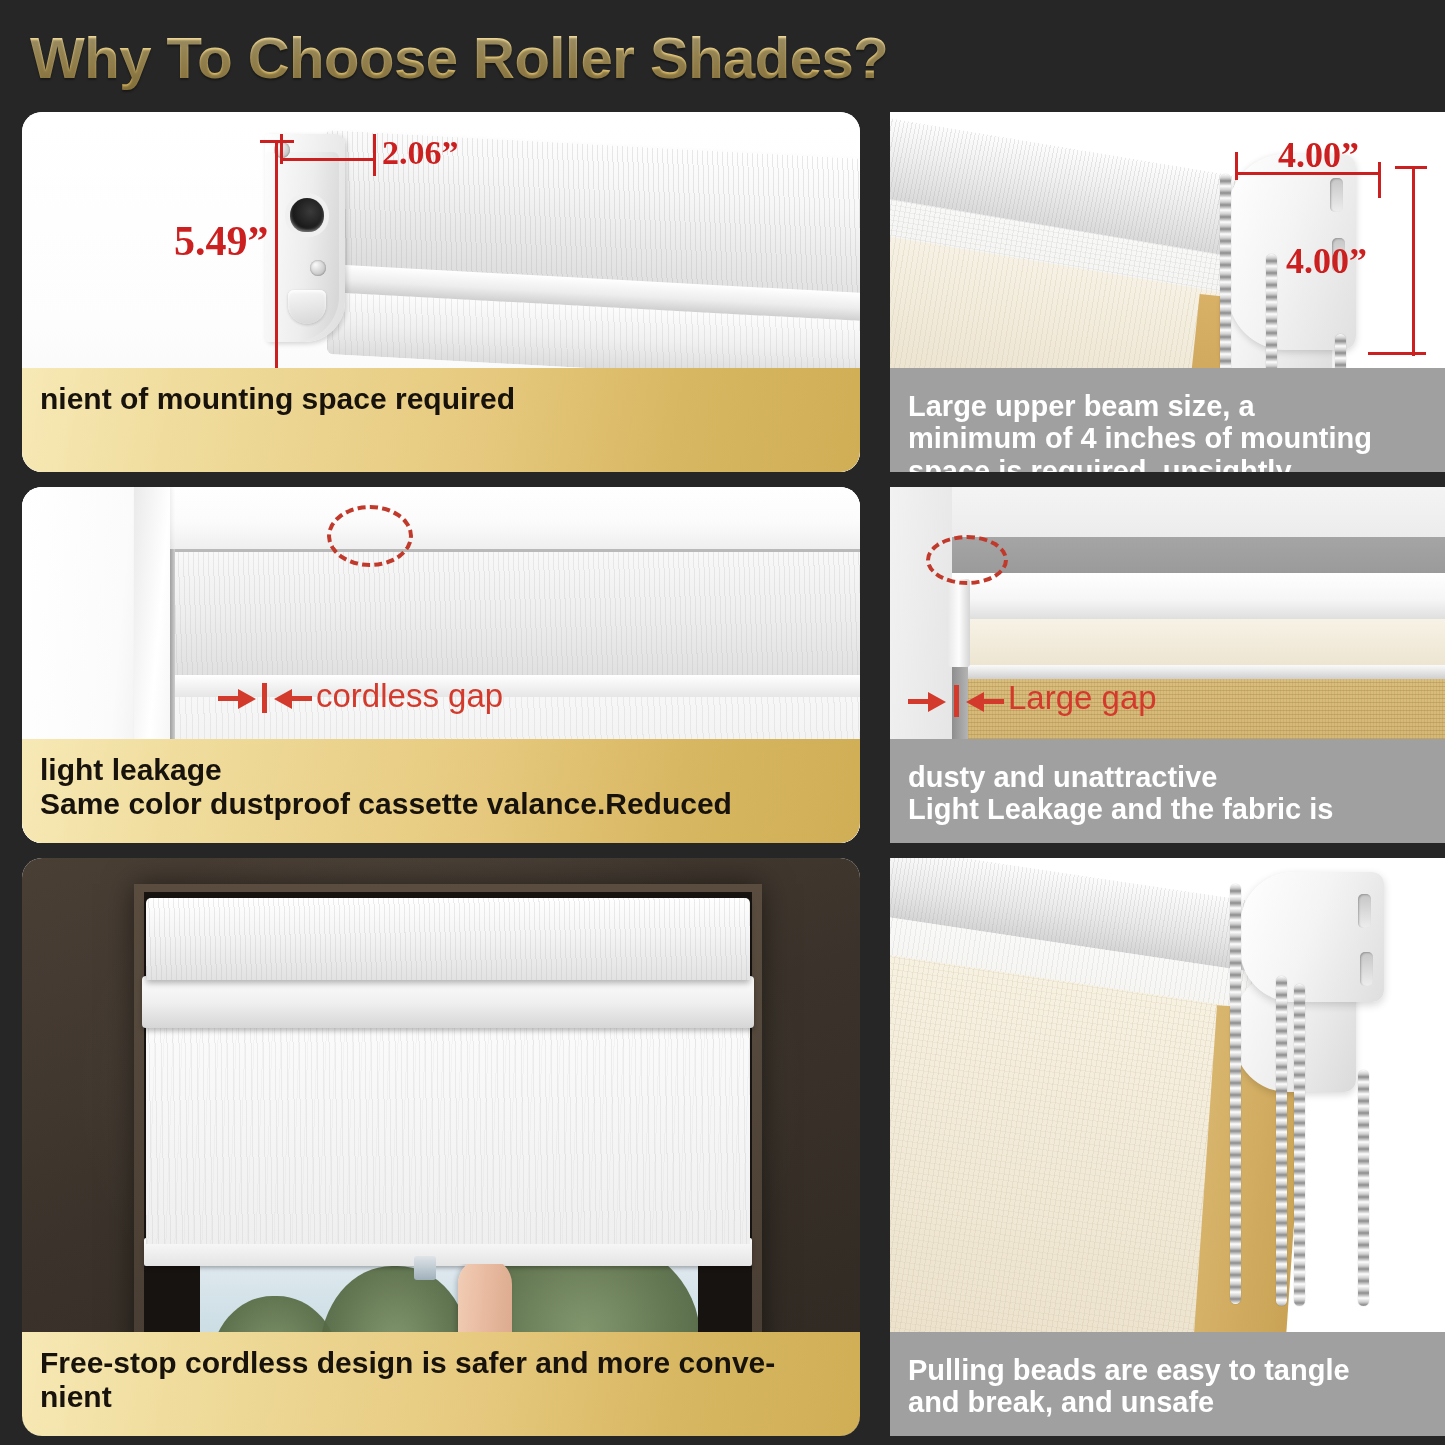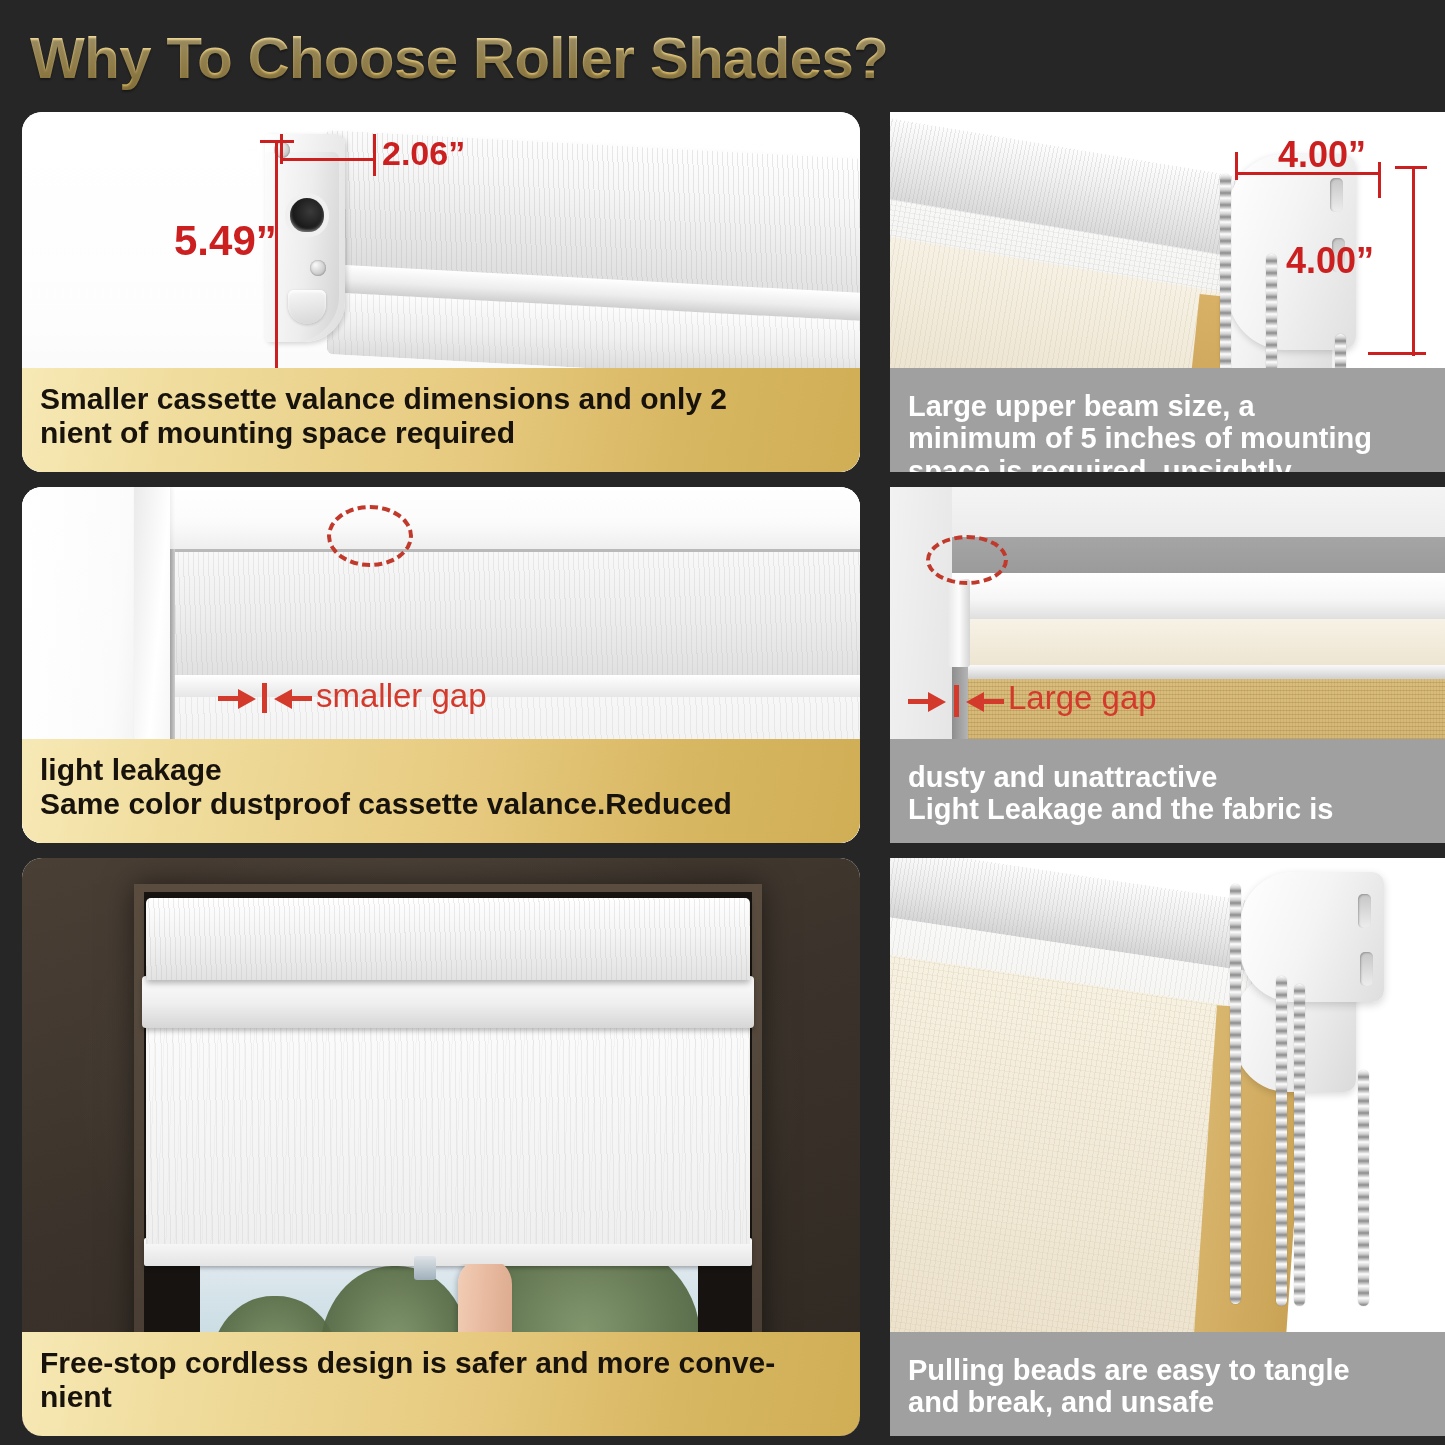--- a/index.html
+++ b/index.html
@@ -64,21 +64,21 @@
     color: #ffffff;
     font-size: 29px;
     height: 104px;
     padding-top: 22px;
   }
   .caption .ln { display: block; white-space: nowrap; }
 
   
   .dim-label {
     position: absolute; color: #cc1f1f; font-weight: bold;
-    font-family: Liberation Sans, sans-serif; white-space: nowrap; z-index: 20;
+    font-family: Liberation Serif, serif; white-space: nowrap; z-index: 20;
   }
   .dim-line { position: absolute; background: #cc1f1f; z-index: 19; }
   .dim-h { height: 3px; }
   .dim-v { width: 3px; }
   .tick-v { position: absolute; width: 3px; background: #cc1f1f; z-index: 19; }
   .tick-h { position: absolute; height: 3px; background: #cc1f1f; z-index: 19; }
   .gap-label { position: absolute; color: #d33a2c; white-space: nowrap; z-index: 22; }
   .dashed-ellipse {
     position: absolute; border: 4px dashed #c0392b; border-radius: 50%; z-index: 21;
   }
@@ -417,21 +417,20 @@
       <div class="tick-v" style="left:258px; top:22px; height:30px;"></div>
       <div class="tick-v" style="left:351px; top:22px; height:42px;"></div>
       <div class="dim-label" style="left:360px; top:22px; font-size:34px;">2.06”</div>
 
       <div class="dim-line dim-v" style="left:253px; top:28px; height:290px;"></div>
       <div class="tick-h" style="left:238px; top:28px; width:34px;"></div>
       <div class="tick-h" style="left:238px; top:315px; width:34px;"></div>
       <div class="dim-label" style="left:152px; top:105px; font-size:42px;">5.49”</div>
     </div>
     <div class="caption gold">
-      <span class="ln">Smaller cassette valance dimensions and only 2</span>
       <span class="ln">nient of mounting space required</span>
     </div>
   </div>
 
   <div class="panel right row1">
     <div class="photo p2-bg">
       <div class="p2-fabricW"></div>
       <div class="p2-fabricC"></div>
       <div class="p2-tan"></div>
       <div class="p2-tube"></div>
@@ -448,21 +447,21 @@
       <div class="tick-v" style="left:488px; top:50px; height:36px;"></div>
       <div class="dim-label" style="left:388px; top:22px; font-size:36px;">4.00”</div>
 
       <div class="dim-line dim-v" style="left:522px; top:54px; height:190px;"></div>
       <div class="tick-h" style="left:505px; top:54px; width:32px;"></div>
       <div class="tick-h" style="left:478px; top:240px; width:58px;"></div>
       <div class="dim-label" style="left:396px; top:128px; font-size:36px;">4.00”</div>
     </div>
     <div class="caption gray">
       <span class="ln">Large upper beam size, a</span>
-      <span class="ln">minimum of 5 inches of mounting</span>
+      <span class="ln">minimum of 4 inches of mounting</span>
       <span class="ln">space is required, unsightly</span>
     </div>
   </div>
 
   <div class="panel left row2">
     <div class="photo p3-bg">
       <div class="p3-wall"></div>
       <div class="p3-head"></div>
       <div class="p3-cassette"></div>
       <div class="p3-lip2"></div>
@@ -470,21 +469,21 @@
       <div class="p3-edge"></div>
       <div class="p3-jamb"></div>
 
       <div class="dashed-ellipse" style="left:305px; top:18px; width:86px; height:62px;"></div>
 
       <div class="arrow-stem" style="left:196px; top:209px; width:22px;"></div>
       <div class="arrow-r" style="left:216px; top:202px;"></div>
       <div class="gap-bar" style="left:240px; top:196px; height:30px;"></div>
       <div class="arrow-l" style="left:252px; top:202px;"></div>
       <div class="arrow-stem" style="left:268px; top:209px; width:22px;"></div>
-      <div class="gap-label" style="left:294px; top:190px; font-size:33px;">smaller gap</div>
+      <div class="gap-label" style="left:294px; top:190px; font-size:33px;">cordless gap</div>
     </div>
     <div class="caption gold">
       <span class="ln">light leakage</span>
       <span class="ln">Same color dustproof cassette valance.Reduced</span>
     </div>
   </div>
 
   <div class="panel right row2">
     <div class="photo p4-bg">
       <div class="p4-top"></div>

